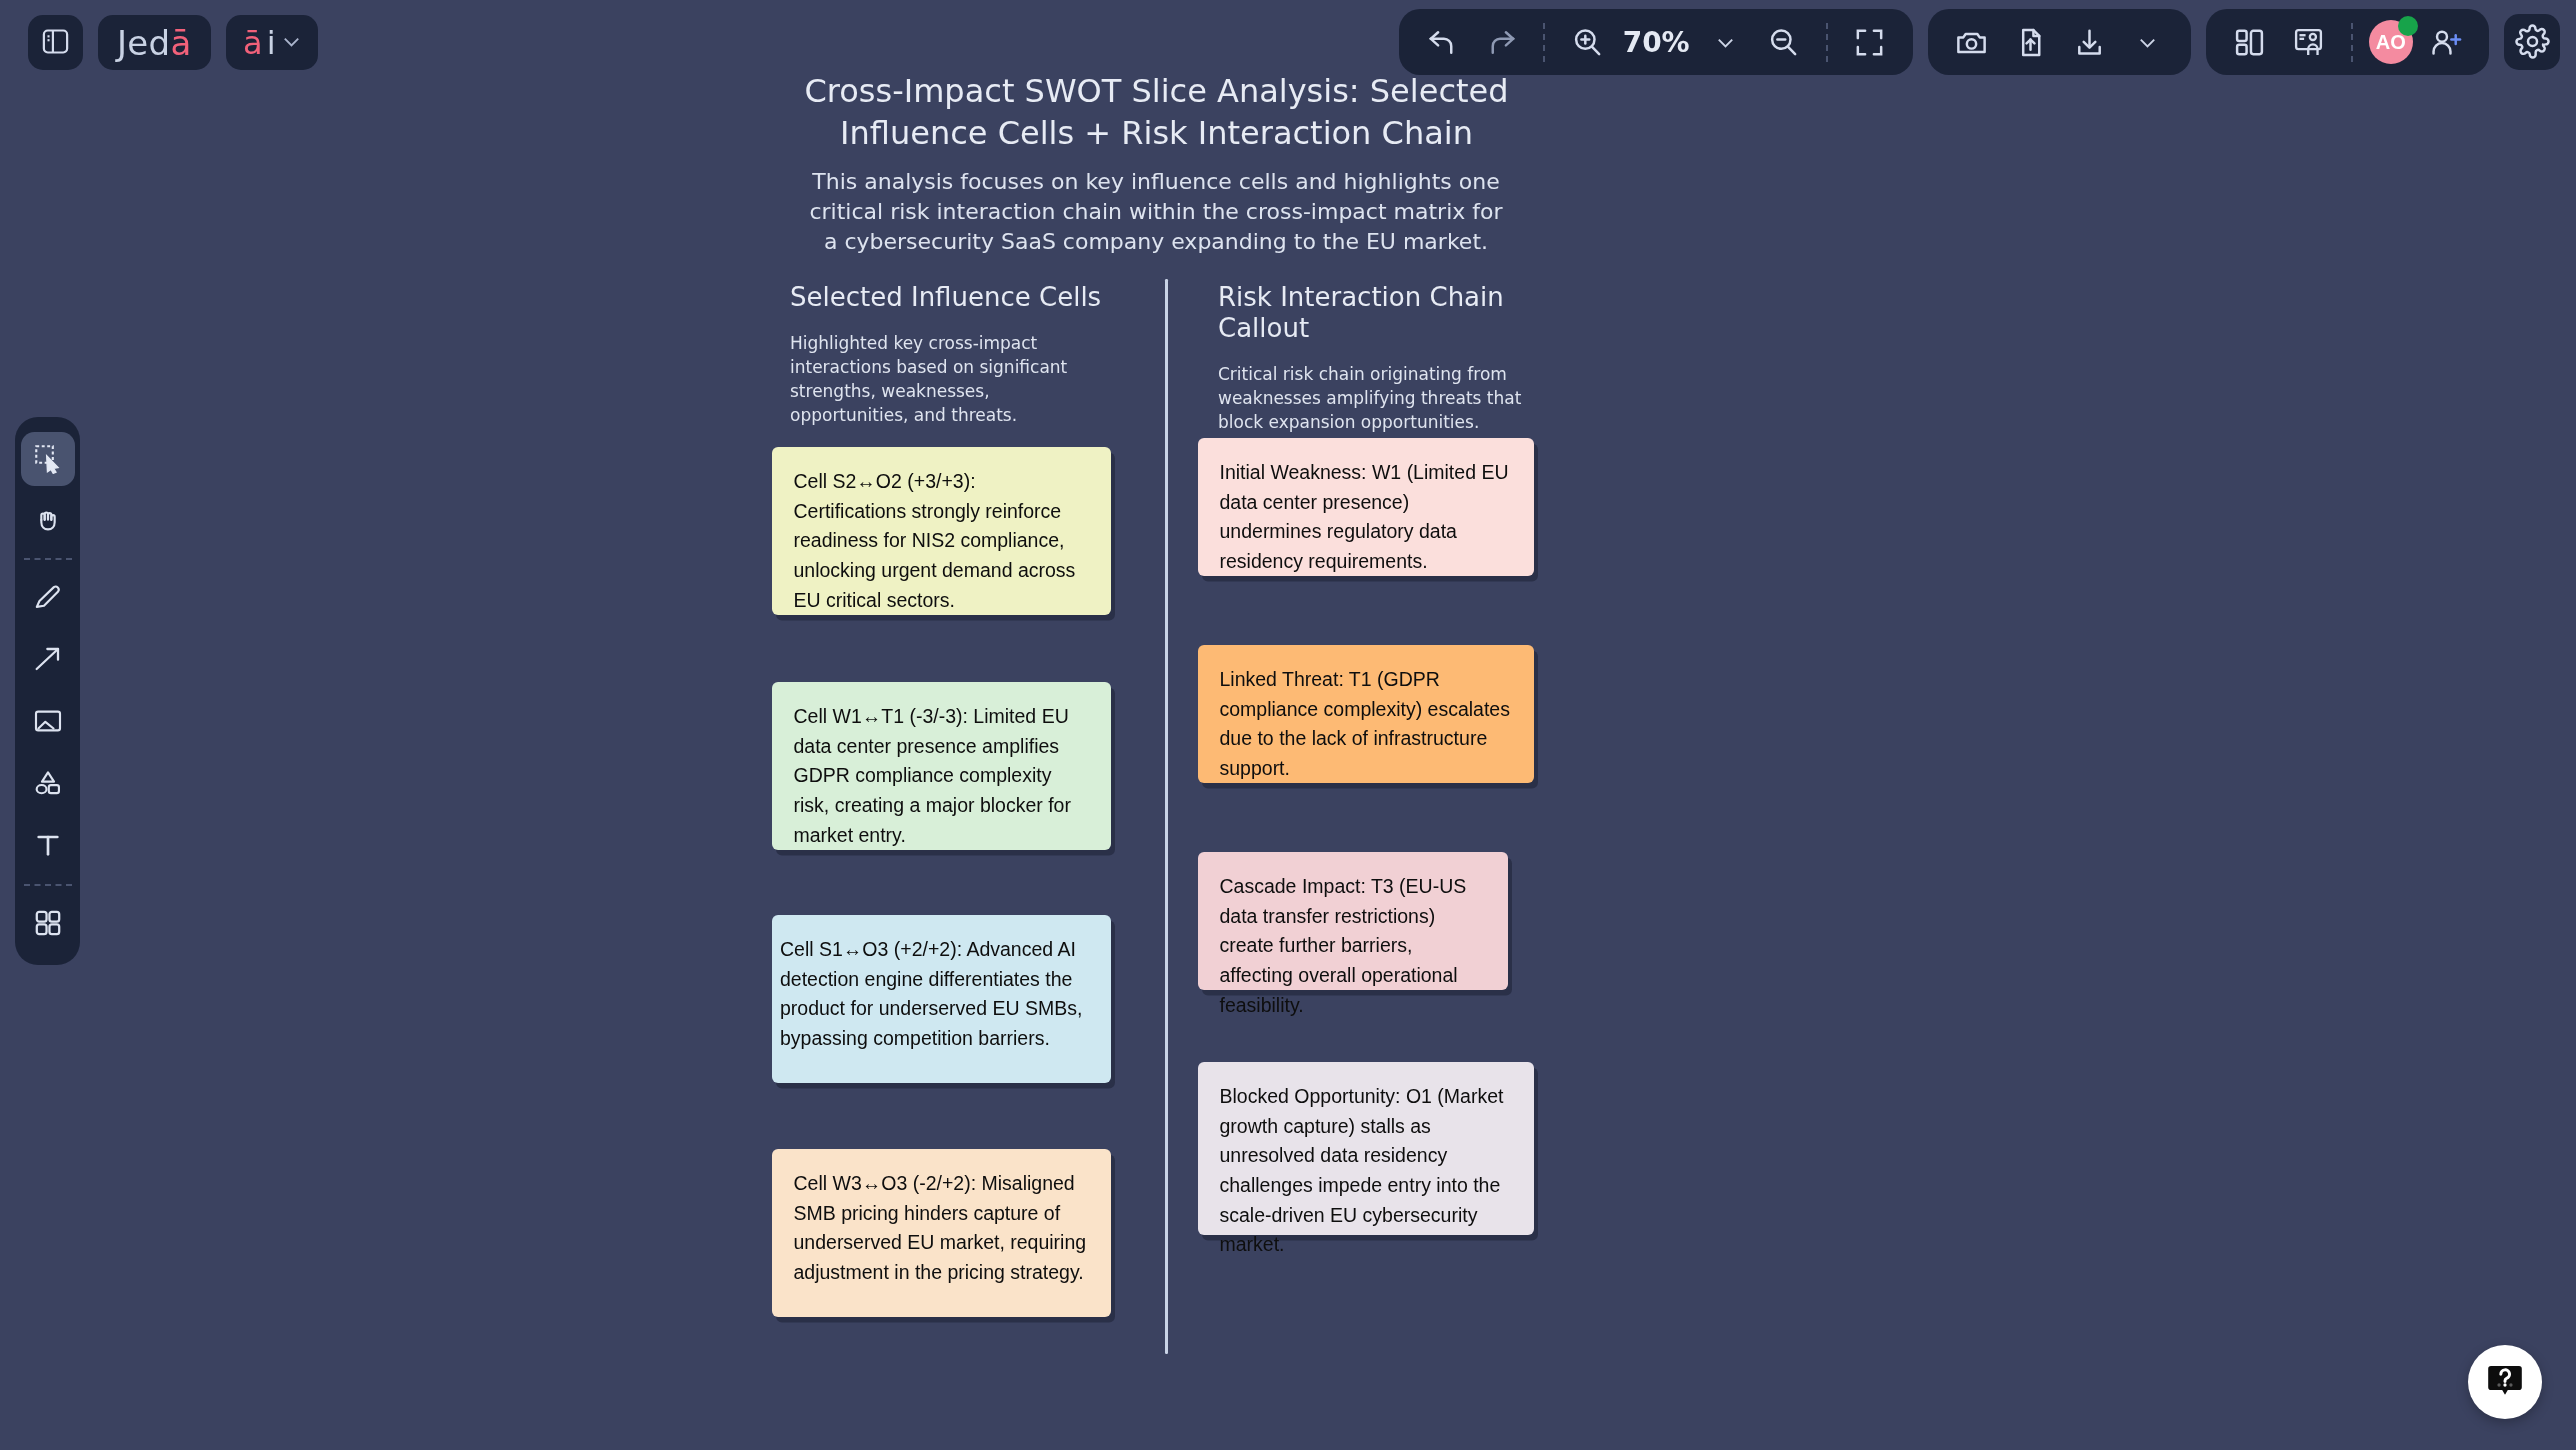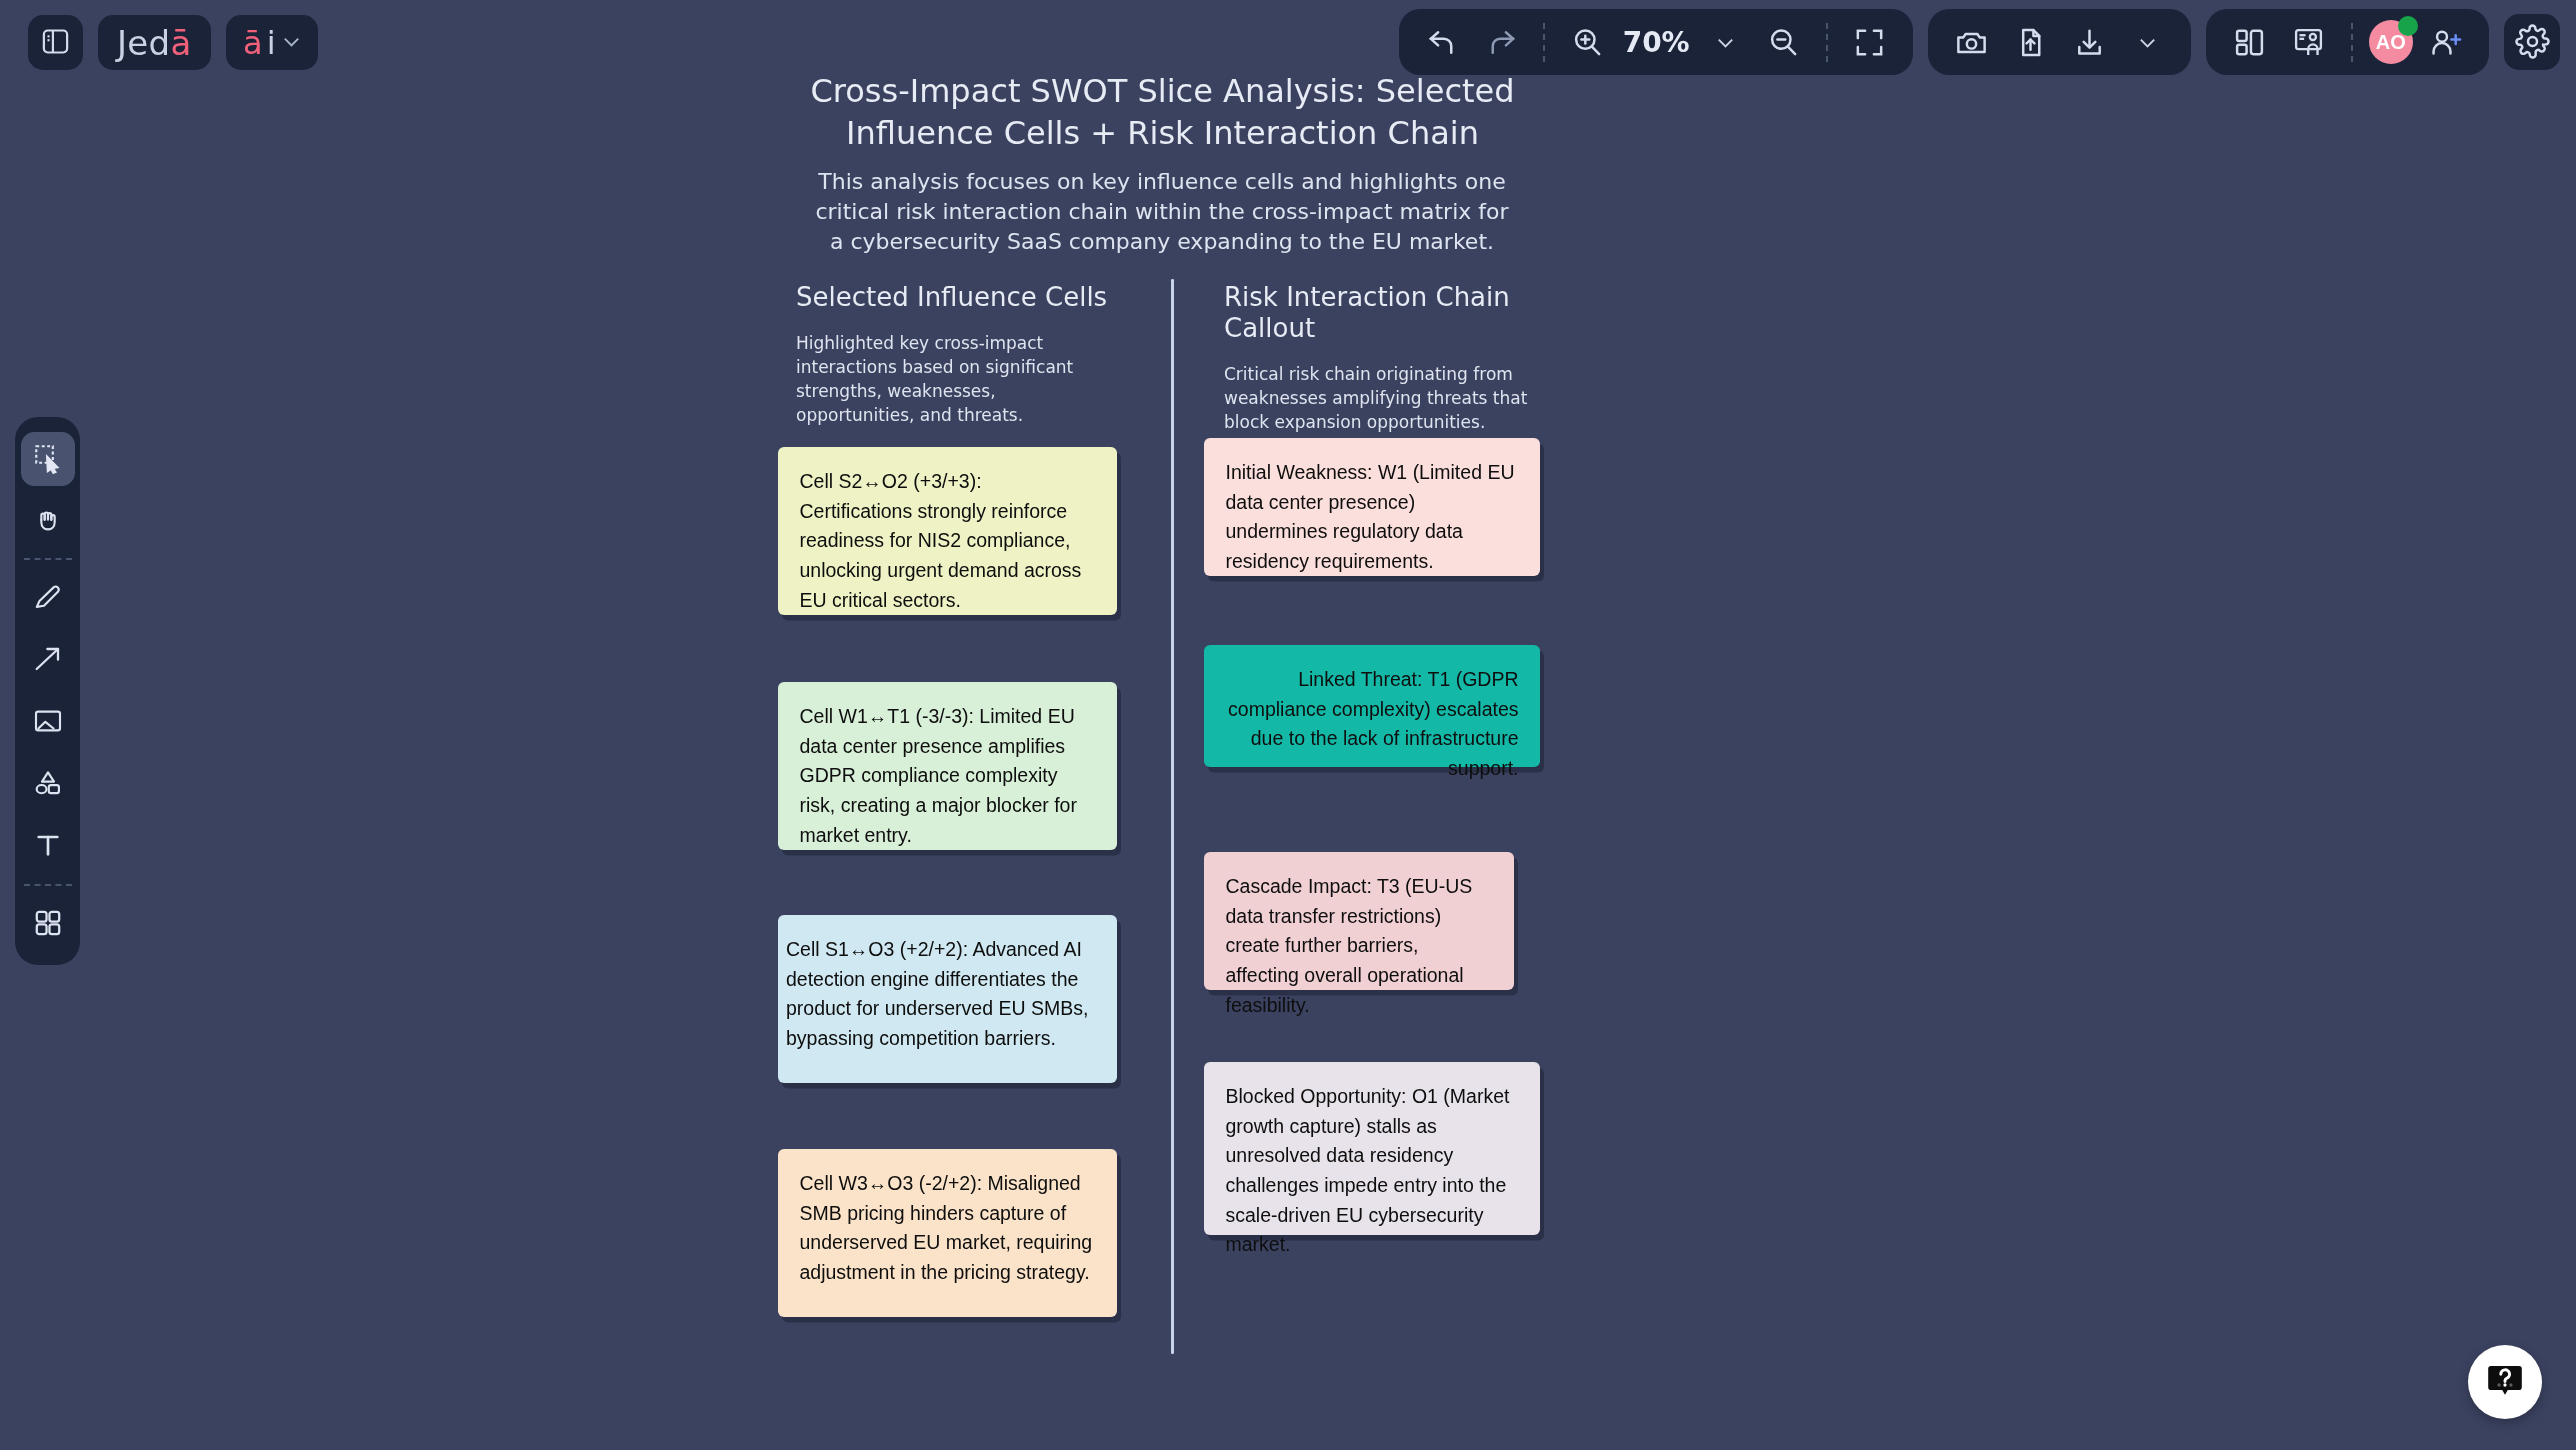--- a/index.html
+++ b/index.html
@@ -67,21 +67,21 @@
     z-index: 35;
   }
   .tool {
     width: 54px; height: 54px; margin: 4px 0; border-radius: 13.4px;
     display: flex; align-items: center; justify-content: center;
   }
   .tool.active { background: #49536f; }
   .hsep { width: 48px; border-top: 2px dashed #4a5470; margin: 6.7px 0; }
 
   
-  .canvas { position: absolute; inset: 0; margin-left: 6px; }
+  .canvas { position: absolute; inset: 0; }
   .doc-title {
     position: absolute; left: 733px; top: 71px; width: 847px;
     text-align: center; color: #e7ebf4; font-size: 32px; line-height: 1.30;
     font-family: "DejaVu Sans", sans-serif; font-weight: normal;
   }
   .doc-sub {
     position: absolute; left: 800px; top: 167px; width: 712px;
     text-align: center; color: #dde3ef; font-size: 22px; line-height: 1.36;
     font-family: "DejaVu Sans", sans-serif;
   }
@@ -380,21 +380,21 @@
   </div>
 
   <div class="col col-right">
     <div class="col-head">Risk Interaction Chain Callout</div>
     <div class="col-desc narrow2">Critical risk chain originating from weaknesses amplifying threats that block expansion opportunities.</div>
   </div>
 
   <div class="card" style="left:1198px; top:438px; width:336px; height:138px; background:#fbdfdc;">
     <span>Initial Weakness: W1 (Limited EU data center presence) undermines regulatory data residency requirements.</span>
   </div>
-  <div class="card" style="left:1198px; top:645px; width:336px; height:122px; background:#14b8a6;text-align:right;">
+  <div class="card" style="left:1198px; top:645px; width:336px; height:138px; background:#fdba74;">
     <span>Linked Threat: T1 (GDPR compliance complexity) escalates due to the lack of infrastructure support.</span>
   </div>
   <div class="card" style="left:1198px; top:852px; width:310px; height:138px; background:#f1d0d4;">
     <span>Cascade Impact: T3 (EU-US data transfer restrictions) create further barriers, affecting overall operational feasibility.</span>
   </div>
   <div class="card" style="left:1198px; top:1062px; width:336px; height:173px; background:#e8e3ea;">
     <span>Blocked Opportunity: O1 (Market growth capture) stalls as unresolved data residency challenges impede entry into the scale-driven EU cybersecurity market.</span>
   </div>
 </div>
 

